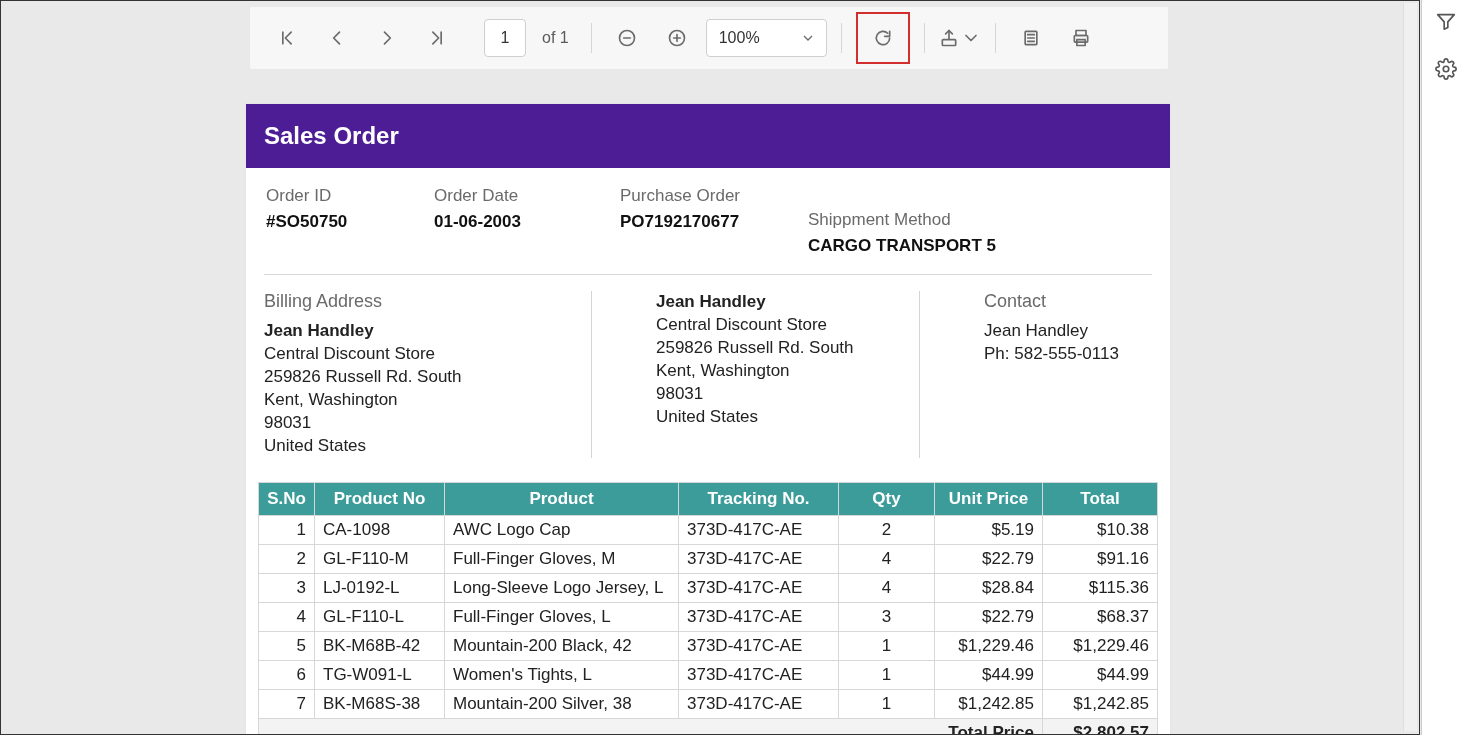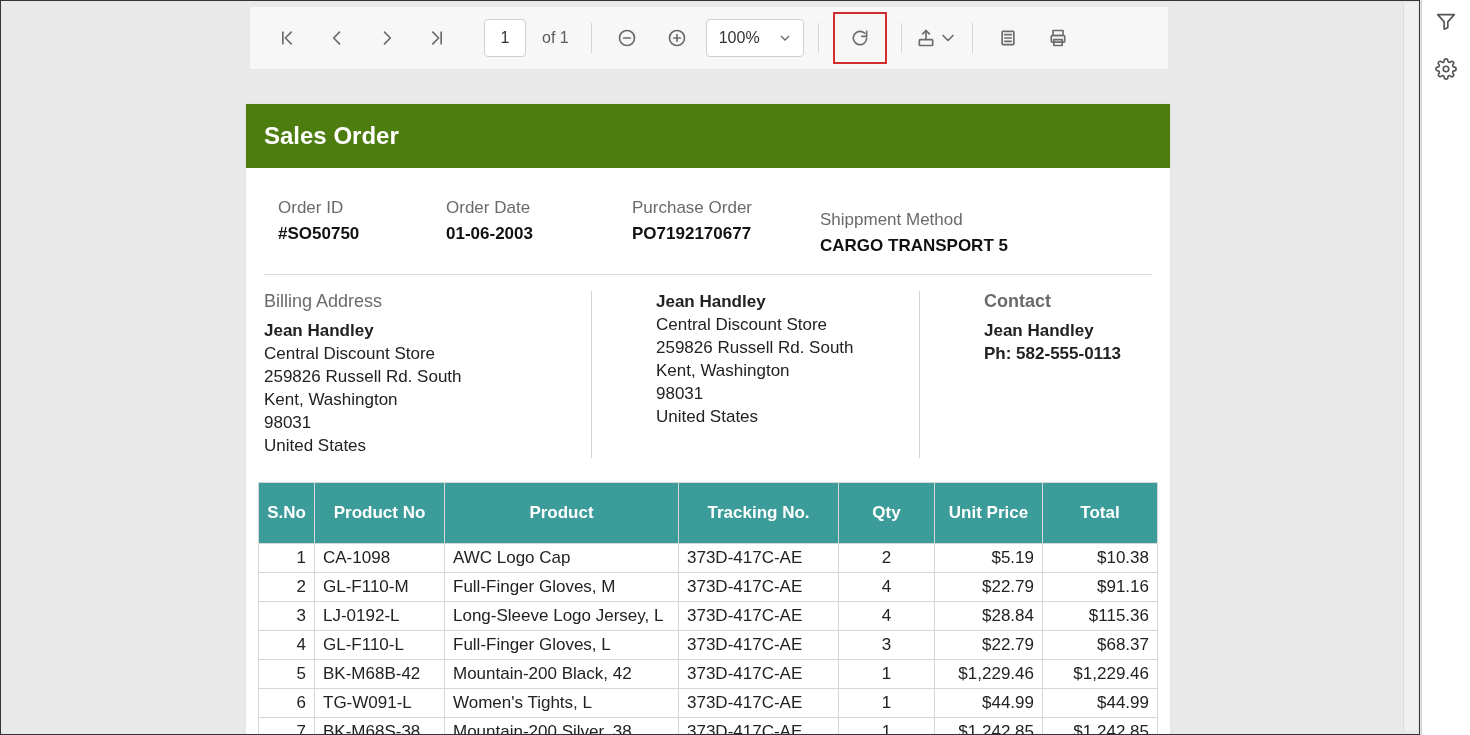--- a/index.html
+++ b/index.html
@@ -61,78 +61,77 @@
   .sep { width:1px; height:30px; background:#d6d6d6; margin: 0 6px; }
   .page-input {
     width:42px; height:38px;
     border:1px solid #cfcfcf; border-radius:4px;
     text-align:center;
     font-size:16px; color:#333;
     background:#fff;
   }
   .page-of { font-size:16px; color:#5a5a5a; margin:17px 8px; }
   .zoom-box {
-    width:98px; height:38px;
+    width:121px; height:38px;
     border:1px solid #cfcfcf; border-radius:4px;
     display:flex; align-items:center; justify-content:space-between;
     padding: 0 10px 0 12px;
     background:#fff;
     font-size:16px; color:#333;
   }
   .refresh-outline {
     border:2px solid #d22e2e;
     width:54px; height:52px;
     display:flex; align-items:center; justify-content:center;
   }
   .report {
     position: absolute;
     left: 244px; top: 102px;
     width: 926px;
     background:#fff;
     border:1px solid #e5e5e5;
   }
   .report-header {
-    background:#4d7c0f;
+    background:#4c1d95;
     color:#fff;
     font-weight:700;
     font-size:24px;
     padding:18px 18px;
   }
   .meta-row {
     display:flex;
-    padding: 18px 18px 10px 32px;
+    padding: 18px 18px 10px 20px;
     gap: 0;
-    align-items: center;
   }
   .meta-col { flex: 0 0 auto; }
   .mc1{width:168px;} .mc2{width:178px;} .mc3{width:186px;} .mc4{width:188px;} .mc5{flex:1;margin-top:24px;}
   .meta-label { font-size:17px; color:#6a6a6a; font-weight:400; margin-bottom:6px; }
   .meta-val { font-size:17px; color:#111; font-weight:700; }
   .divider { height:1px; background:#d9d9d9; margin: 8px 18px 0 18px; }
   .addr-row {
     display:flex;
     padding: 16px 18px 12px 18px;
   }
   .addr-col { flex:0 0 auto; padding-right:16px; }
   .ac1{width:328px; border-right:1px solid #d4d4d4;}
   .ac2{width:328px; border-right:1px solid #d4d4d4; padding-left:64px;}
-  .ac3{flex:1; padding-left:64px;font-weight:bold;}
+  .ac3{flex:1; padding-left:64px;}
   .addr-label { font-size:18px; color:#6a6a6a; margin-bottom:8px; }
   .addr-line { font-size:17px; color:#222; line-height:1.35; }
   .addr-name { font-weight:700; }
   table.items {
     border-collapse:collapse;
     width: calc(100% - 24px);
     margin: 12px 12px 0 12px;
     font-size:17px;
   }
   table.items th {
     background:#3c9c9a;
     color:#fff; font-weight:700;
-    padding:20px 8px;
+    padding:6px 8px;
     border:1px solid #d7d7d7;
     text-align:center;
     margin-left:26px;
   }
   table.items td {
     border:1px solid #d7d7d7;
     padding:4px 8px;
     color:#222;
   }
   .r { text-align:right; }

